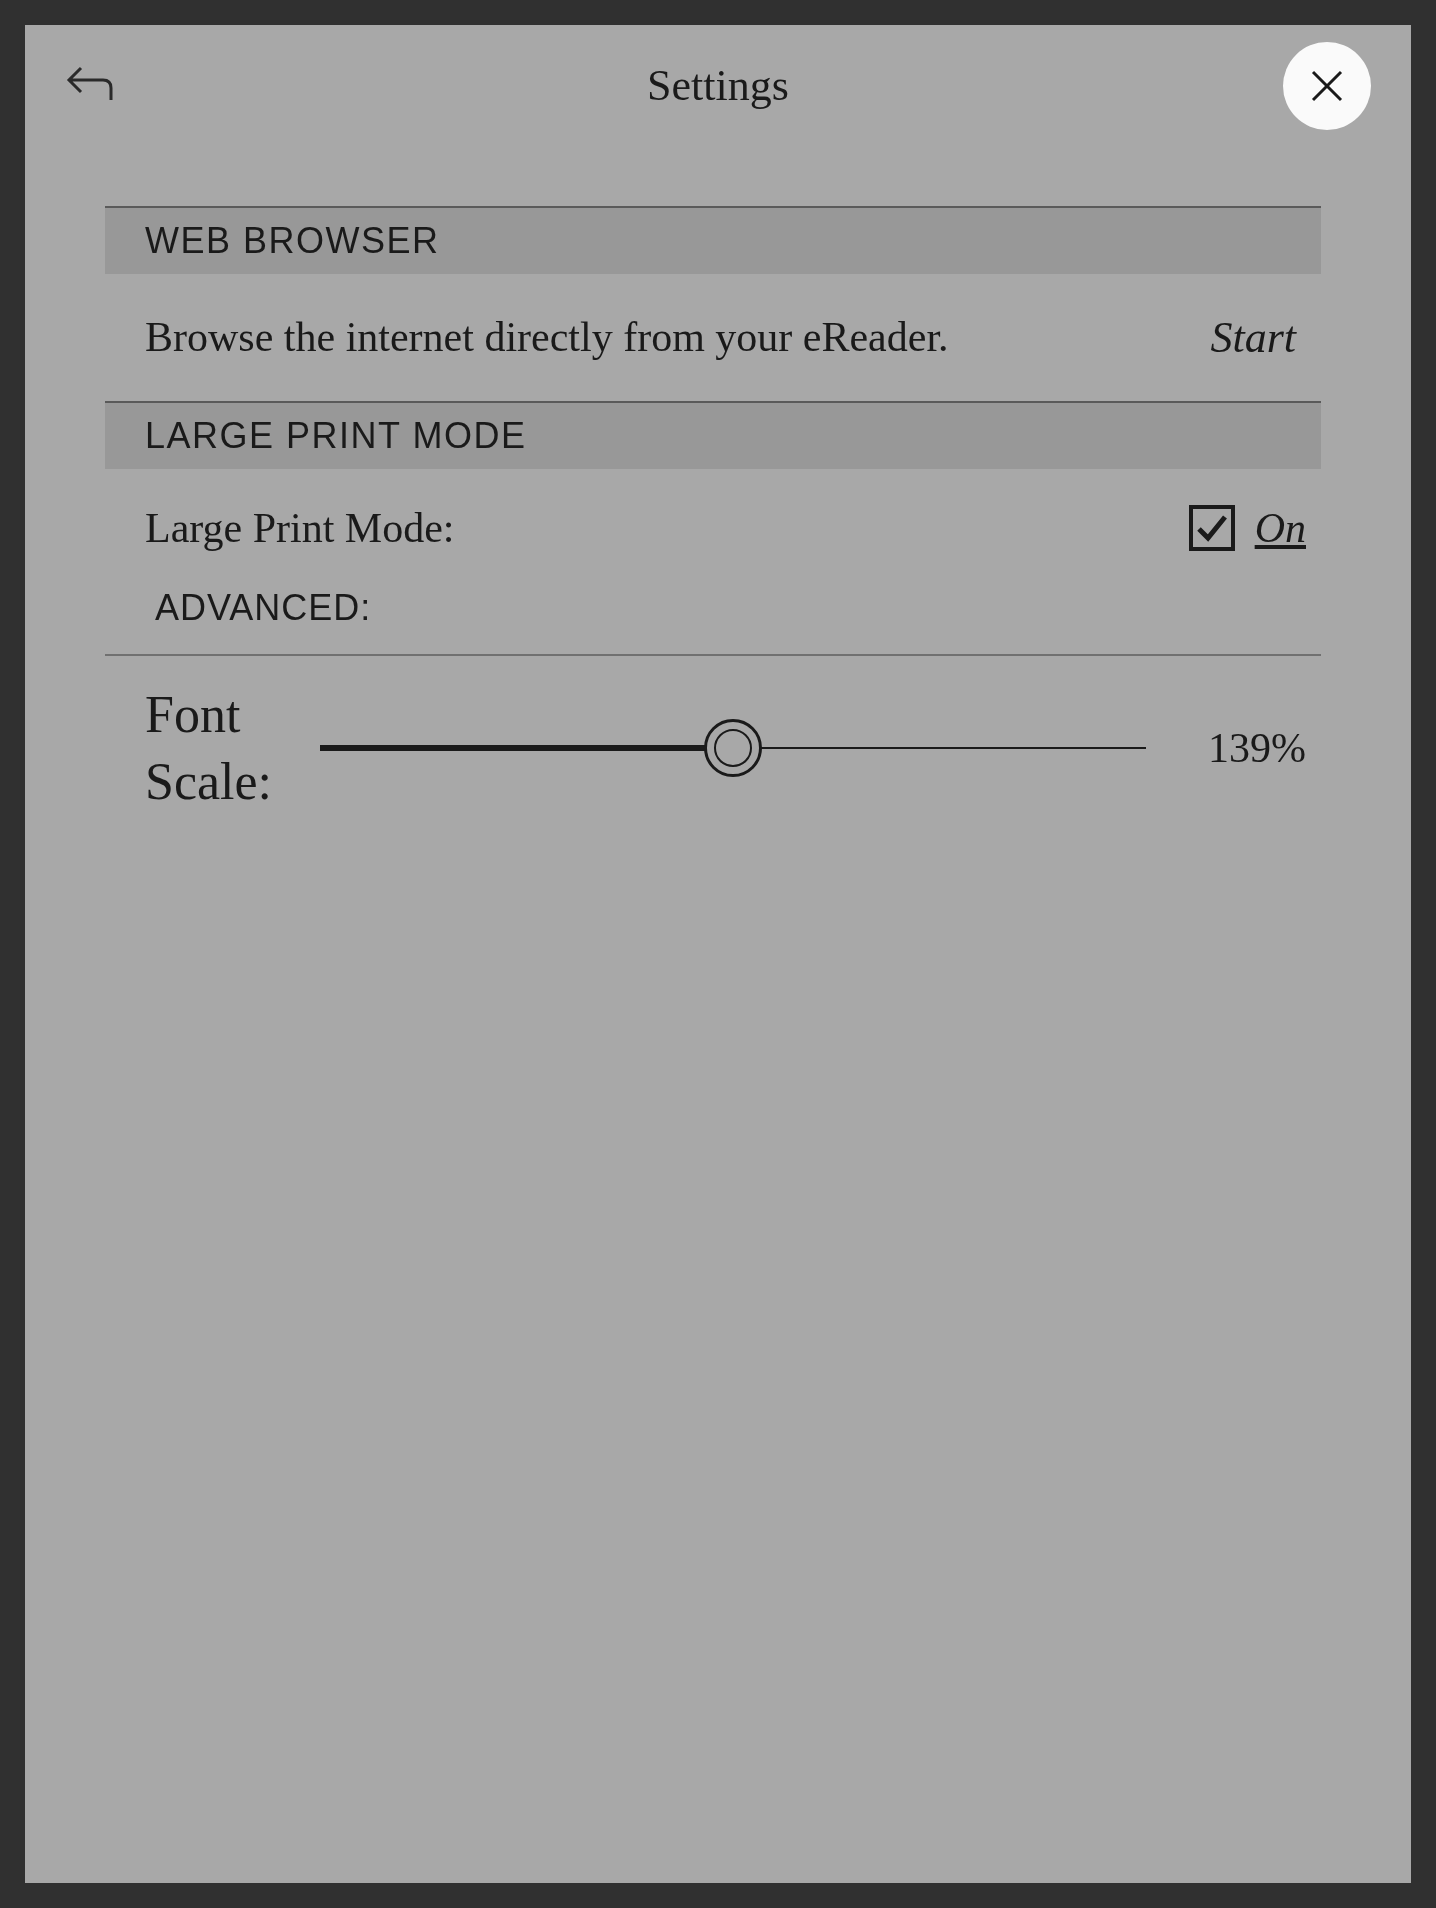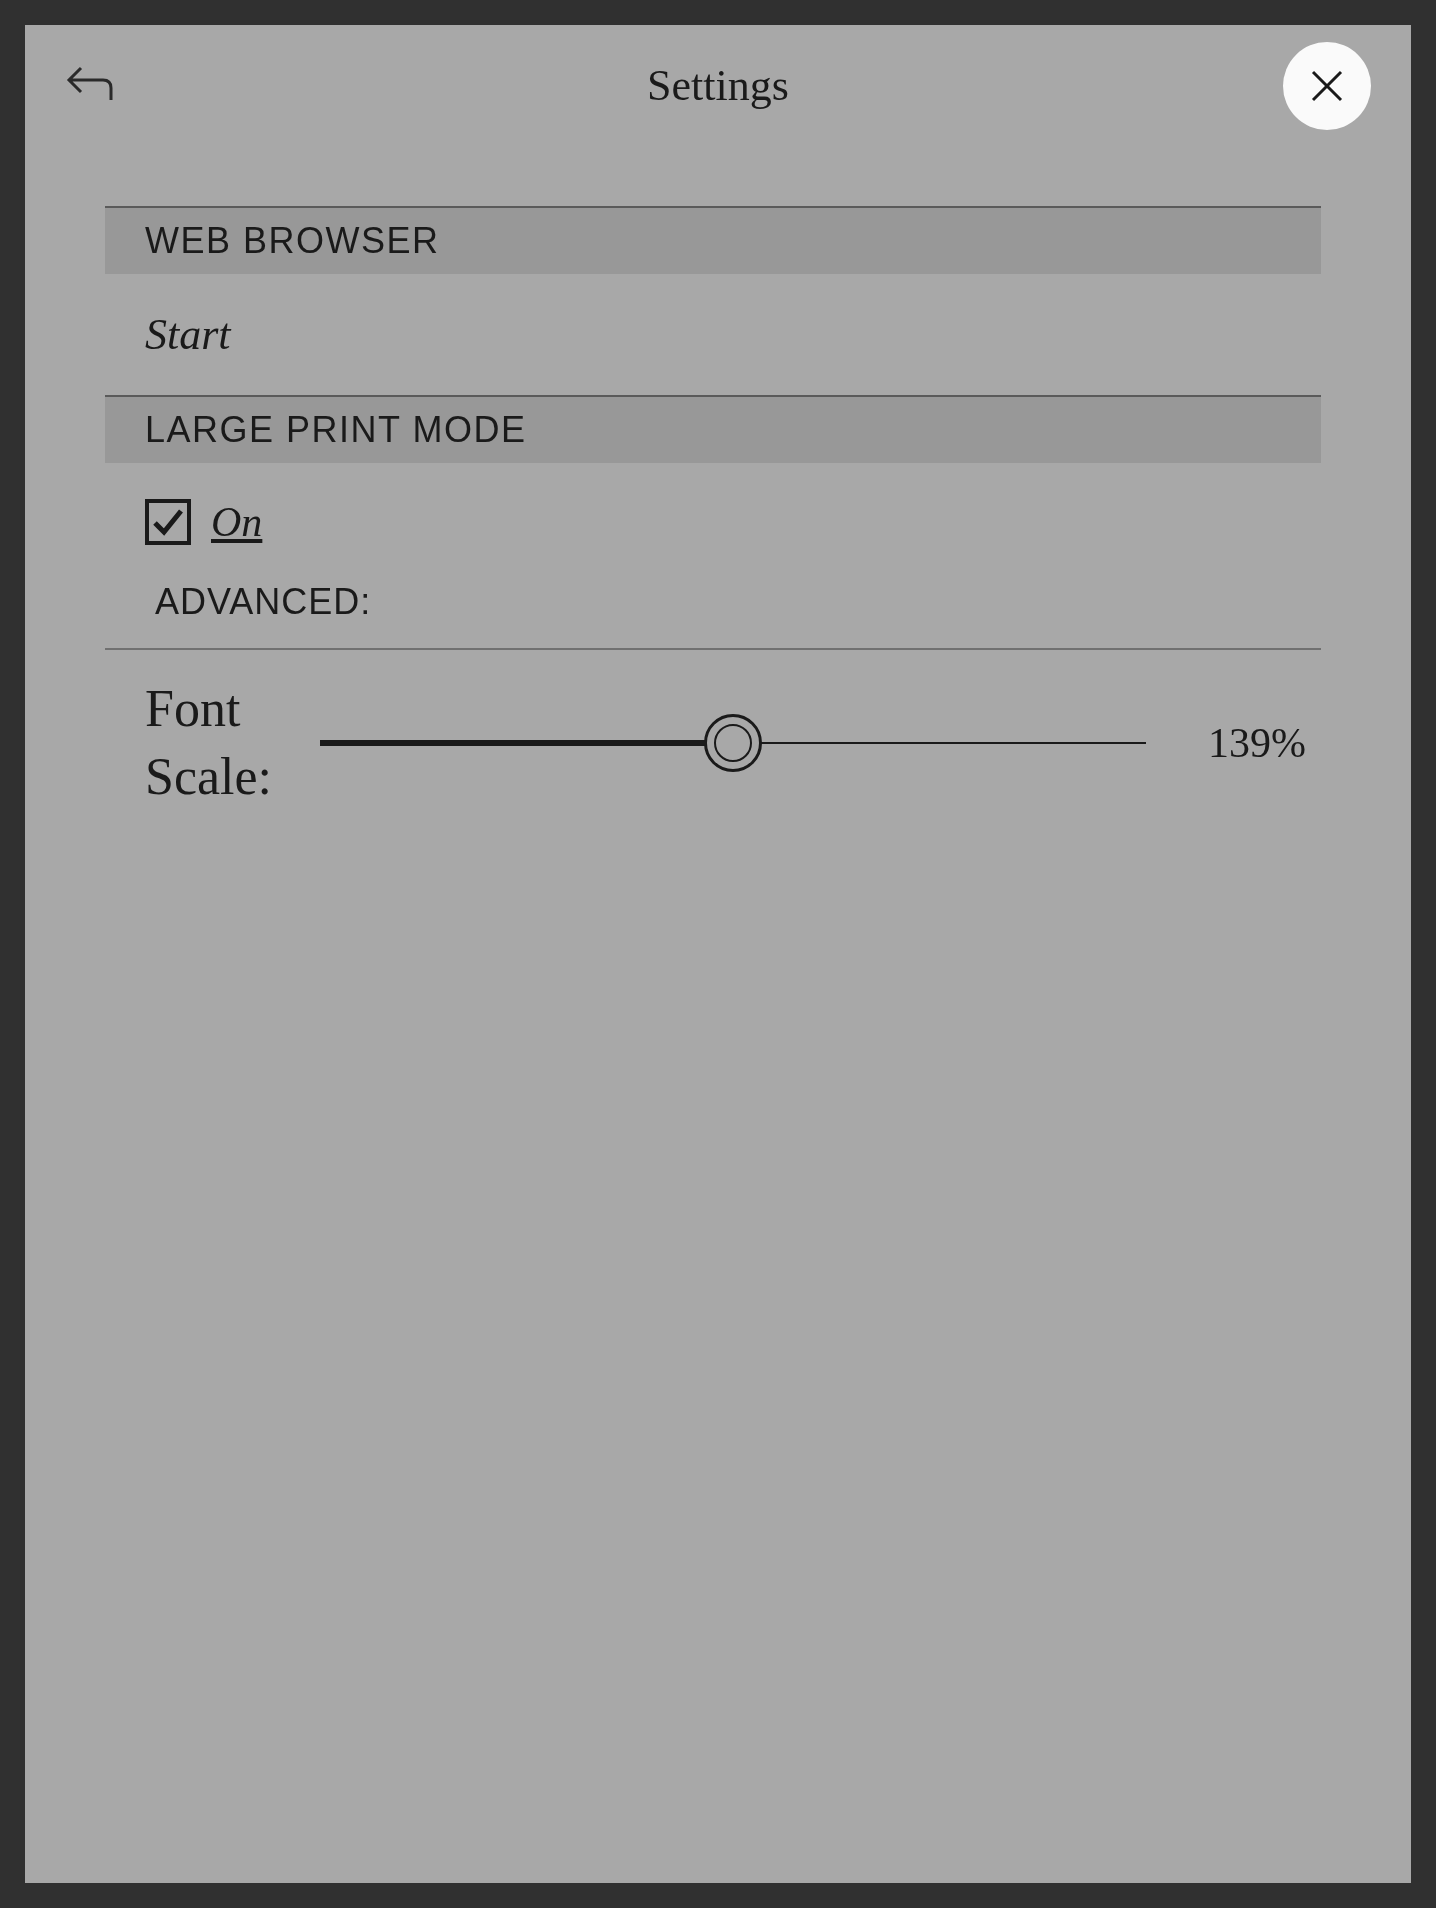--- a/index.html
+++ b/index.html
@@ -241,25 +241,27 @@
         <line x1="4" y1="4" x2="32" y2="32"></line>
         <line x1="32" y1="4" x2="4" y2="32"></line>
       </svg>
     </div>
   </div>
 
   <div class="content">
 
     <div class="section-header">WEB BROWSER</div>
     <div class="section-row">
+      <div class="section-description">Browse the internet directly from your eReader.</div>
       <div class="start-link">Start</div>
     </div>
 
     <div class="section-header">LARGE PRINT MODE</div>
     <div class="large-print-row">
+      <div class="large-print-label">Large Print Mode:</div>
       <div class="checkbox-group">
         <div class="checkbox">
           <svg viewBox="0 0 34 34">
             <polyline points="4,18 13,27 30,6"></polyline>
           </svg>
         </div>
         <div class="checkbox-label">On</div>
       </div>
     </div>
 

